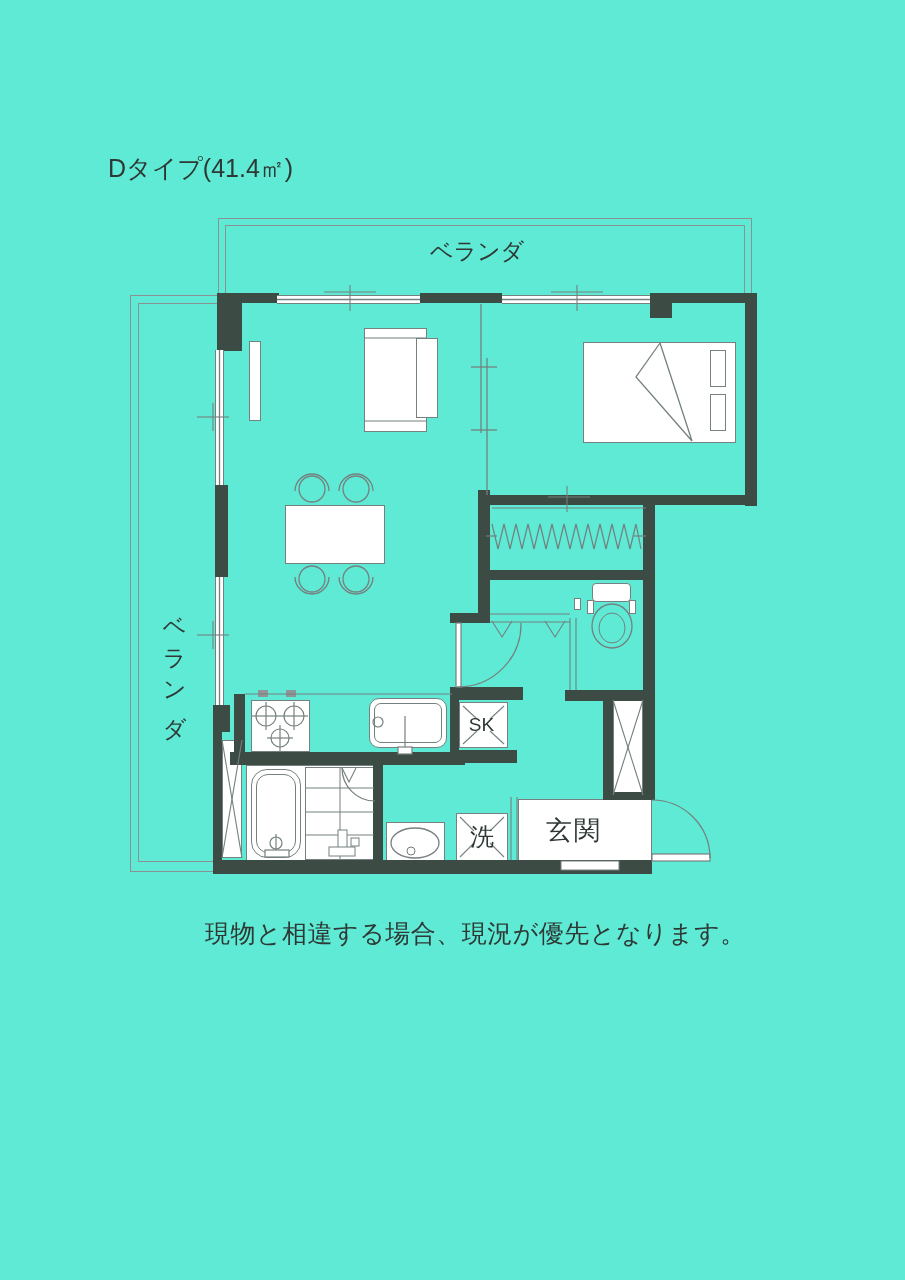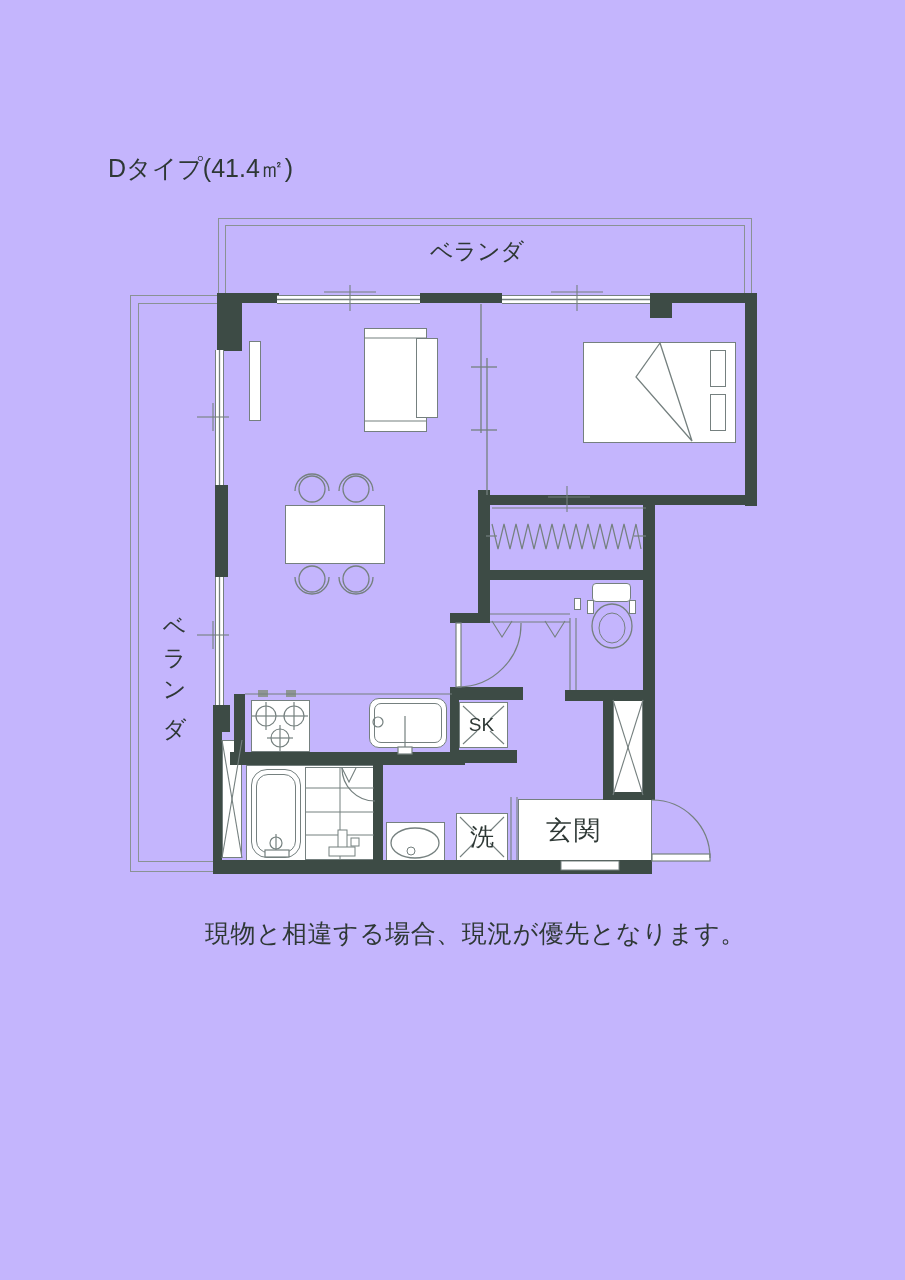--- a/index.html
+++ b/index.html
@@ -2,21 +2,21 @@
 <html style="--wall: #3d4b45; --line: #75807f; --text: #2e3835;"><head>
 <meta charset="utf-8">
 <style>
   :root{
     --wall:#3d4b45;
     --line:#75807f;
     --vline:#8a9294;
     --text:#2e3835;
   }
   html,body{margin:0;padding:0;background:#fdfdfc;}
-  .page{position:relative;width:905px;height:1280px;background:#c4b5fd;overflow:hidden;
+  .page{position:relative;width:905px;height:1280px;background:#5eead4;overflow:hidden;
         font-family:"Liberation Sans","DejaVu Sans",sans-serif;color:var(--text);text-align:right;}
   .wall{position:absolute;background:var(--wall);z-index:3;}
   .box{position:absolute;background:#fff;border:1.3px solid var(--line);box-sizing:border-box;z-index:2;}
   .thin{position:absolute;background:#fff;border:1px solid var(--line);box-sizing:border-box;z-index:2;}
   .gray{position:absolute;background:#8f9695;z-index:3;}
   .vr{position:absolute;box-sizing:border-box;z-index:1;}
   .winh{position:absolute;background:#fff;border-top:1.3px solid var(--line);border-bottom:1.3px solid var(--line);box-sizing:border-box;z-index:3;}
   .winv{position:absolute;background:#fff;border-left:1.3px solid var(--line);border-right:1.3px solid var(--line);box-sizing:border-box;z-index:3;}
   svg.overlay{position:absolute;left:0;top:0;z-index:4;}
   .lbl{position:absolute;color:var(--text);z-index:5;white-space:nowrap;}

